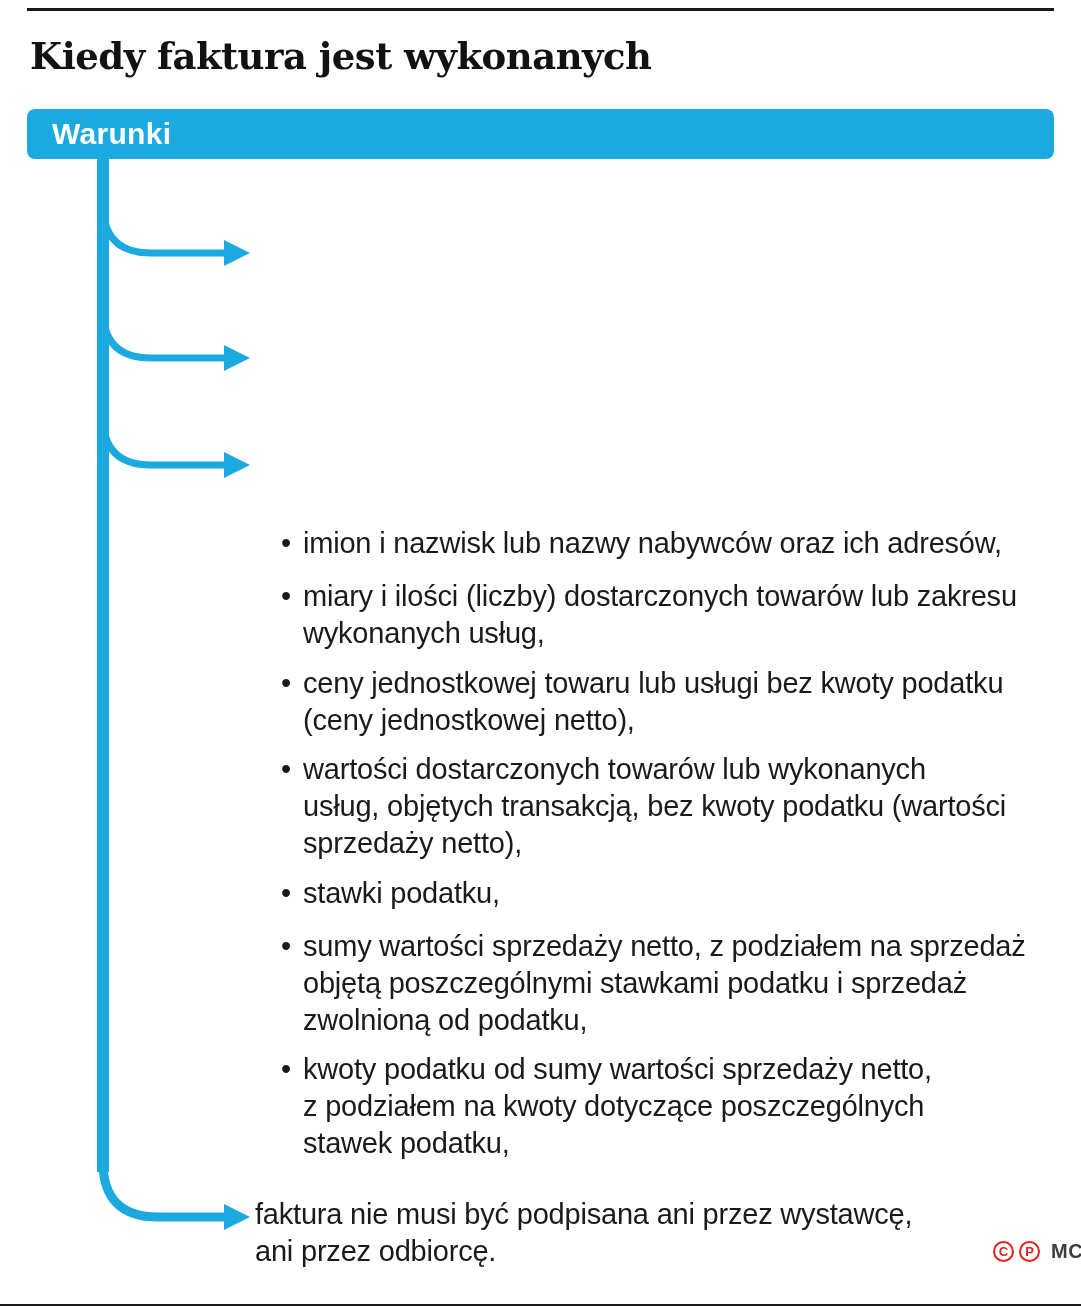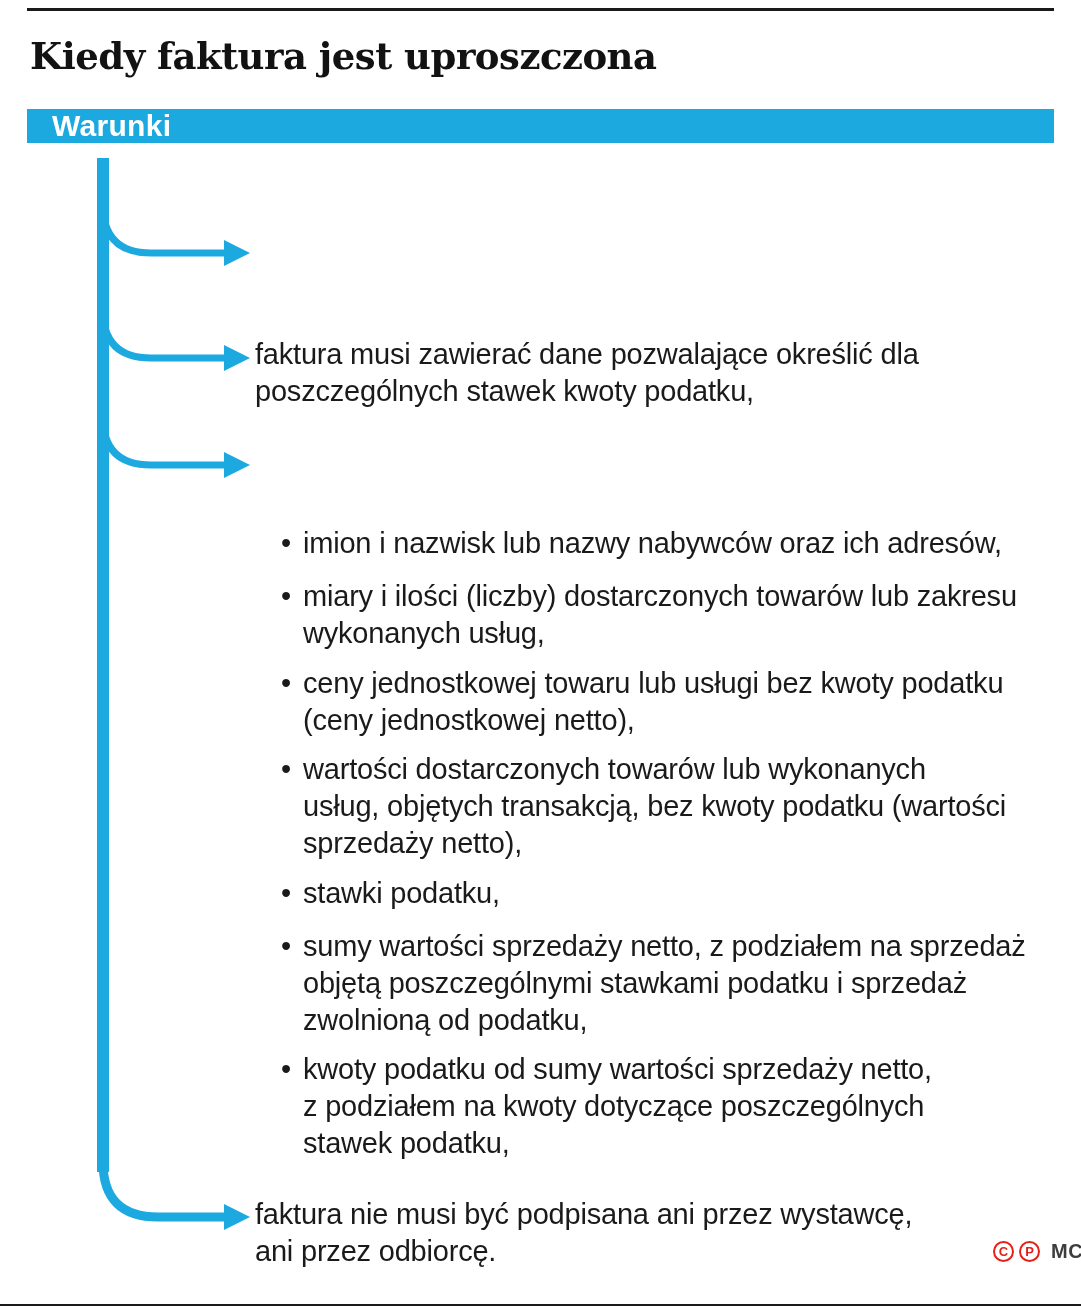--- a/index.html
+++ b/index.html
@@ -9,22 +9,22 @@
   }
   .rule{position:absolute;background:#1a1a1a;}
   .rule.top{left:27px;right:27px;top:8px;height:3px;}
   .rule.bottom{left:0;right:0;bottom:0;height:2px;}
   .title{
     position:absolute;left:30px;top:34px;margin:0;
     font-family:"DejaVu Serif",serif;font-size:37px;font-weight:700;
     color:#121212;letter-spacing:-0.5px;
   }
   .bar{
-    position:absolute;left:27px;top:109px;width:1027px;height:34px;
-    background:var(--accent,#1CA9E0);border-radius:0;
+    position:absolute;left:27px;top:109px;width:1027px;height:50px;
+    background:var(--accent,#1CA9E0);border-radius:8px;
     display:flex;align-items:center;padding-left:25px;box-sizing:border-box;
   }
   .bar span{color:#ffffff;font-size:30px;font-weight:700;letter-spacing:0.3px;}
   .tree{position:absolute;left:0;top:0;pointer-events:none;color:var(--accent,#1CA9E0);}
   .cond{
     position:absolute;left:255px;width:820px;margin:0;
     font-size:29px;line-height:37px;color:var(--text,#1a1a1a);
     letter-spacing:-0.2px;white-space:pre-line;
   }
   .bullet{position:absolute;left:281px;display:flex;}
@@ -44,21 +44,21 @@
   }
   .credit{font-size:20px;font-weight:700;color:#3d3d3d;margin-left:6px;letter-spacing:0.5px;}
 </style>
 </head>
 <body>
 
 <div class="canvas">
 
   <div class="rule top"></div>
 
-  <h1 class="title">Kiedy faktura jest uproszczona</h1>
+  <h1 class="title">Kiedy faktura jest wykonanych</h1>
 
   <div class="bar">
     <span>Warunki</span>
   </div>
 
   <svg class="tree" width="1081" height="1306" viewBox="0 0 1081 1306" aria-hidden="true">
 
     <path d="M103 158 V 1172" stroke="currentColor" stroke-width="12" fill="none"></path>
 
     <g>
@@ -76,22 +76,20 @@
       <path d="M224 452 L250 465 L224 478 Z" fill="currentColor"></path>
     </g>
 
     <g>
       <path d="M103 1162 Q103 1217 158 1217 H224" stroke="currentColor" stroke-width="9" fill="none"></path>
       <path d="M224 1204 L250 1217 L224 1230 Z" fill="currentColor"></path>
     </g>
   </svg>
 
 
-  <p class="cond" style="top:336px">faktura musi zawierać dane pozwalające określić dla
-poszczególnych stawek kwoty podatku,</p>
 
 
   <div class="bullet" style="top:525px">
     <span class="dot">•</span>
     <p>imion i nazwisk lub nazwy nabywców oraz ich adresów,</p>
   </div>
 
   <div class="bullet" style="top:578px">
     <span class="dot">•</span>
     <p>miary i ilości (liczby) dostarczonych towarów lub zakresu

